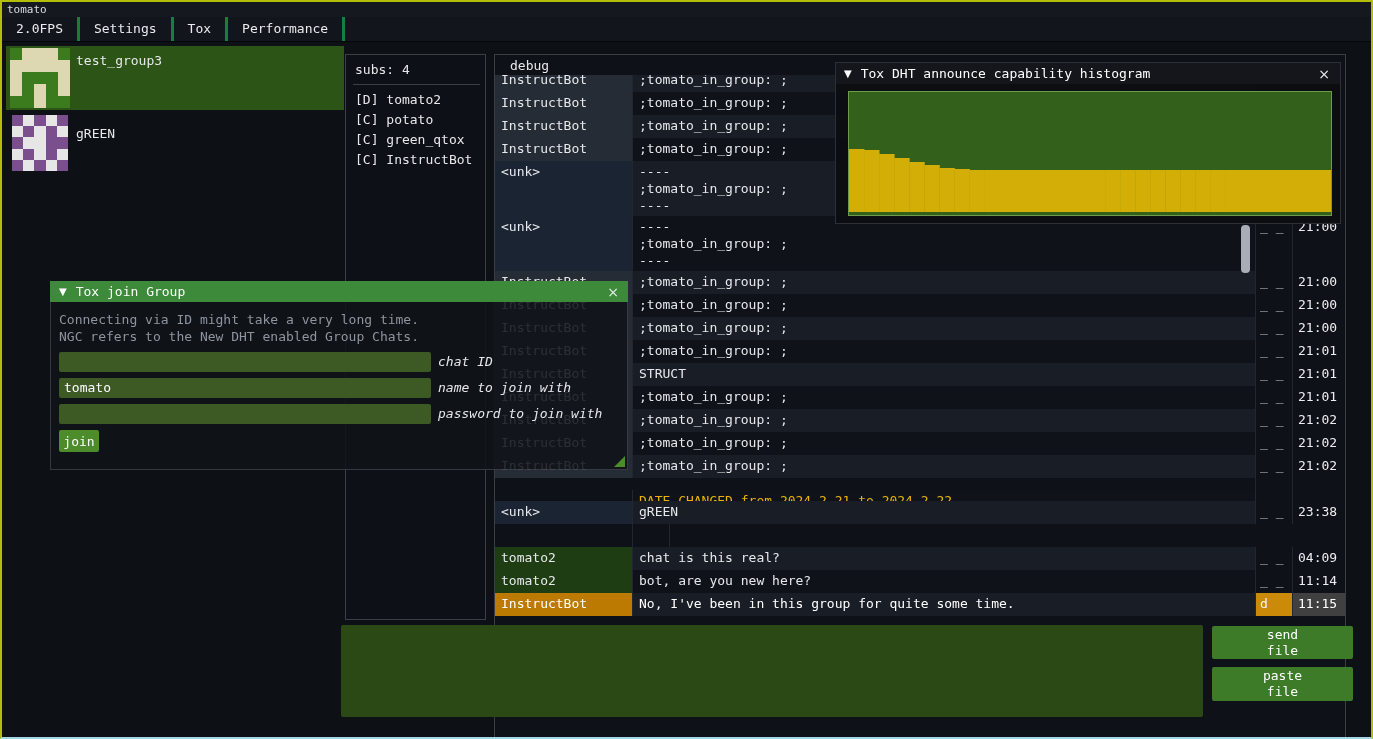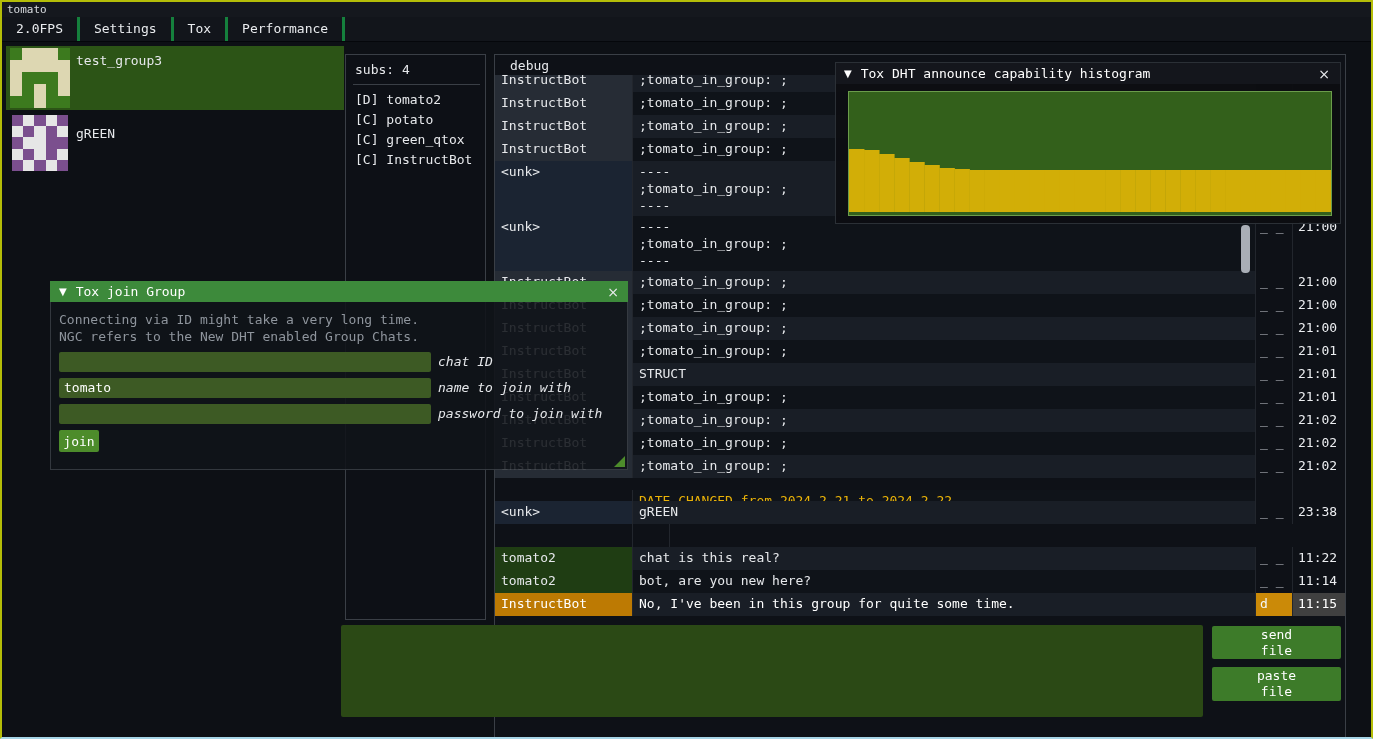--- a/index.html
+++ b/index.html
@@ -42,21 +42,21 @@
   .t-tomato2 .c-name{background:#1f3d13;}
   .t-date .c-msg{color:#eab308;margin-top:12px;}
   .t-highlight .c-name{background:#bd7a03;color:#fff;}
   .t-highlight .c-msg{background:#cb8a08;color:#fff;}
   .t-highlight .c-flags{background:#cb8a08;color:#f4f6f8;}
   .t-highlight .c-time{background:#404040;color:#fff;}
   .thumb{position:absolute;left:746px;top:170px;width:9px;height:48px;background:#a9aeb6;border-radius:4px;}
 
   
   .composer{position:absolute;left:341px;top:625px;width:862px;height:92px;background:#2b4915;border-radius:2px;}
-  .fbtn{position:absolute;left:1212px;width:129px;background:#3d7b29;border-radius:2px;color:#fff;
+  .fbtn{position:absolute;left:1212px;width:141px;background:#3d7b29;border-radius:2px;color:#fff;
         display:flex;align-items:center;justify-content:center;text-align:center;white-space:pre-line;line-height:16px;}
   .fbtn.send{top:626px;height:33px;}
   .fbtn.paste{top:667px;height:34px;}
 
   
   .jwin{position:absolute;left:50px;top:281px;width:578px;height:189px;z-index:20;}
   .jtitle{height:21px;background:#3d8a3b;display:flex;align-items:center;padding:0 9px;color:#fff;}
   .jtitle .wtitle{margin-left:9px;}
   .wclose{margin-left:auto;font-size:14px;color:#e9ebee;}
   .warrow{font-size:10px;color:#fff;}
@@ -276,21 +276,21 @@
       </div>
       <div class="crow t-date odd">
         <div class="c-name"></div>
         <div class="c-flags"></div>
         <div class="c-time"></div>
       </div>
       <div class="crow t-tomato2 even">
         <div class="c-name">tomato2</div>
         <div class="c-msg">chat is this real?</div>
         <div class="c-flags">_ _</div>
-        <div class="c-time">11:22</div>
+        <div class="c-time">04:09</div>
       </div>
       <div class="crow t-tomato2 odd">
         <div class="c-name">tomato2</div>
         <div class="c-msg">bot, are you new here?</div>
         <div class="c-flags">_ _</div>
         <div class="c-time">11:14</div>
       </div>
       <div class="crow t-highlight even">
         <div class="c-name">InstructBot</div>
         <div class="c-msg">No, I've been in this group for quite some time.</div>

